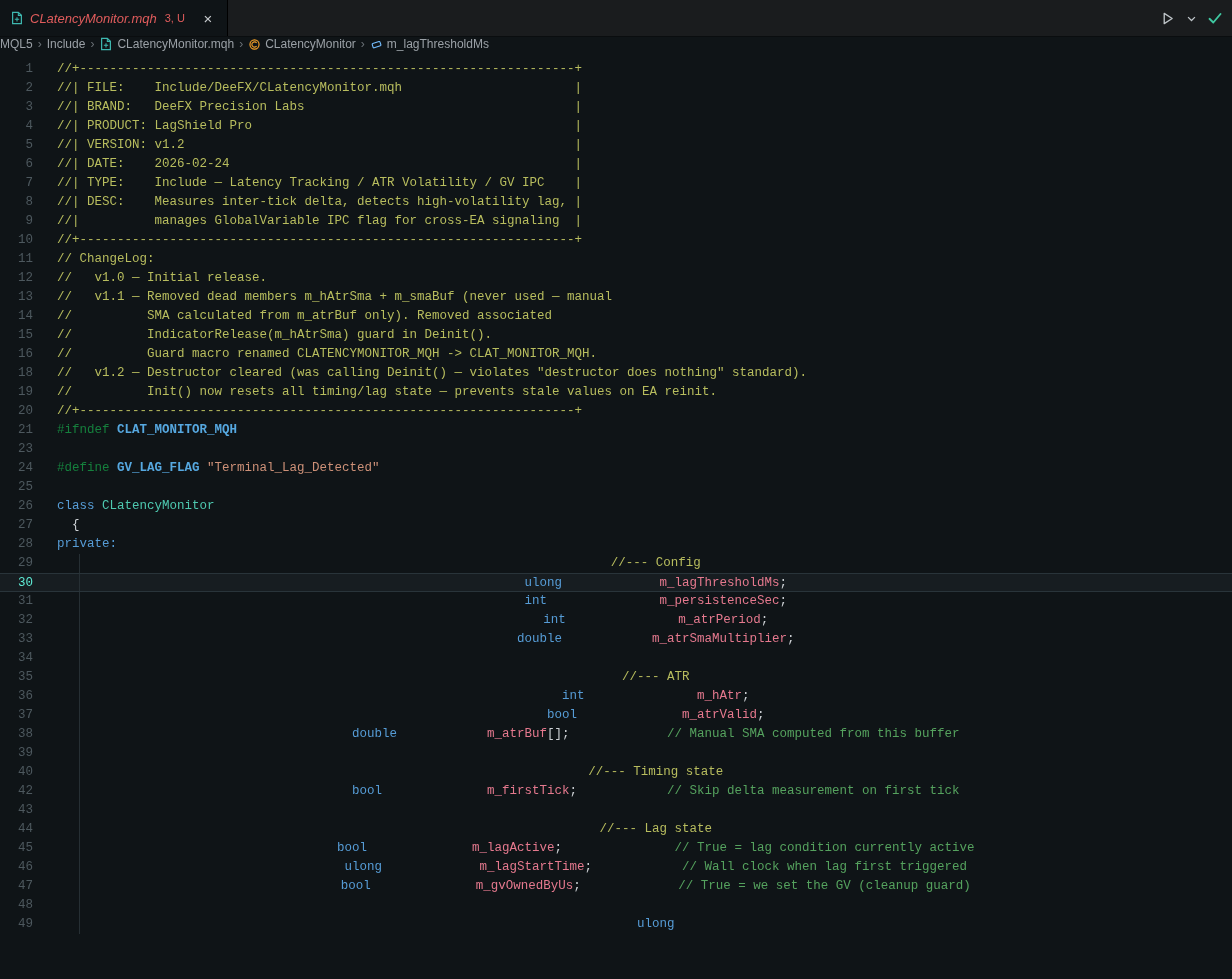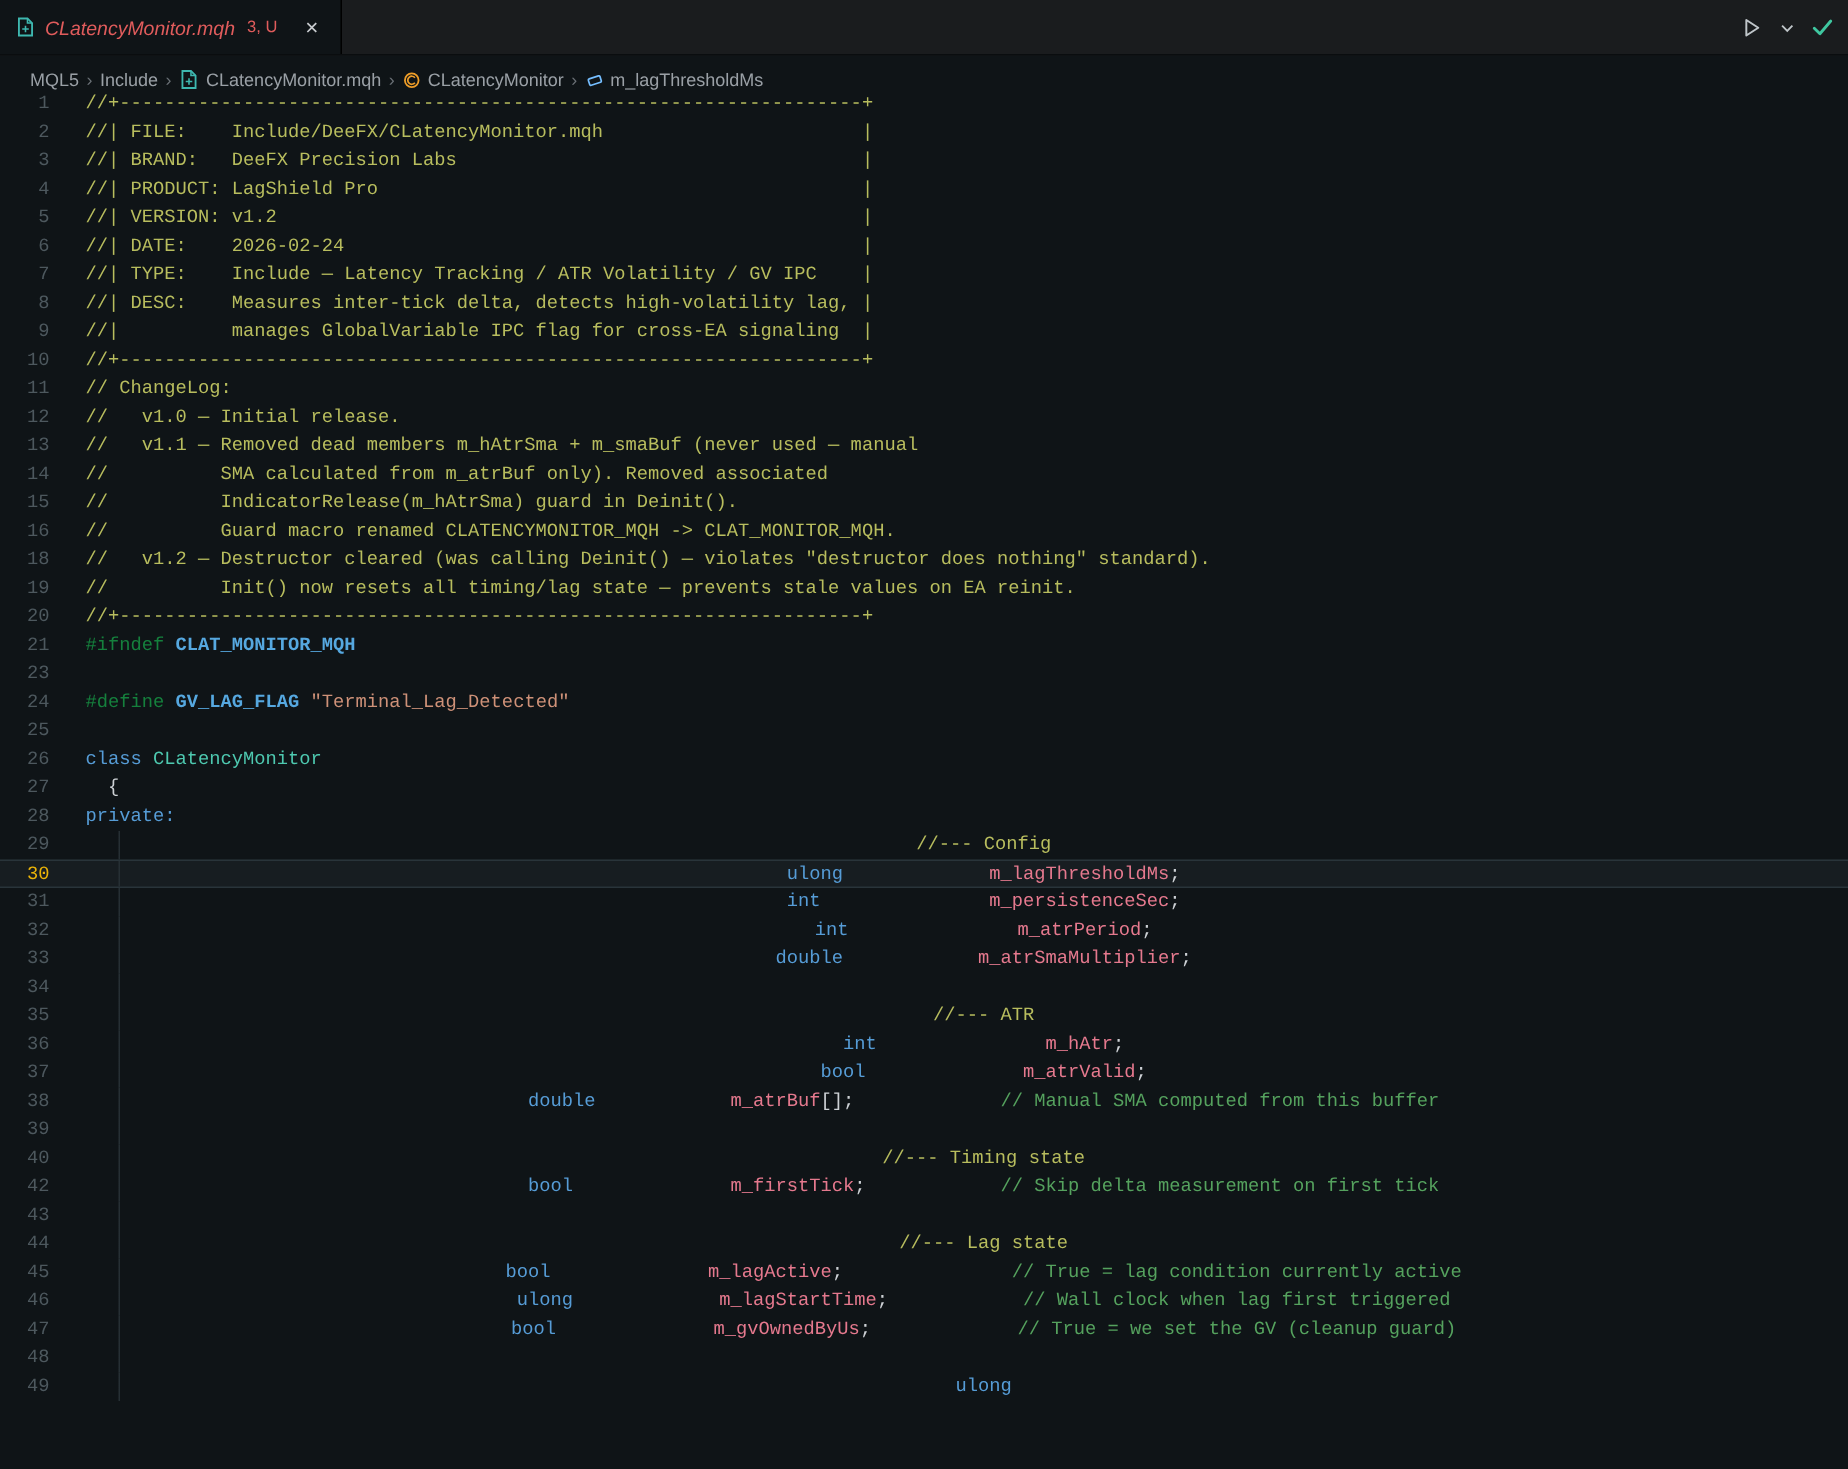--- a/index.html
+++ b/index.html
@@ -30,22 +30,22 @@
     border-radius:4px;cursor:pointer;
   }
   .editor-actions{
     position:absolute;right:6px;top:0;height:36px;
     display:flex;align-items:center;gap:6px;
   }
   .action{display:flex;align-items:center;justify-content:center;width:22px;height:22px;border-radius:4px;cursor:pointer;}
   .action.chev{width:14px;}
   
   .breadcrumbs{
-    height:23px;display:flex;align-items:flex-end;
-    padding-left:20px;background:#0f1417;font-size:12px;color:#9aa0a6;
+    height:23px;display:flex;align-items:flex-start;
+    padding-left:0;background:#0f1417;font-size:12px;color:#9aa0a6;
     white-space:nowrap;
   }
   .bc-item{display:flex;align-items:center;gap:4px;cursor:pointer;}
   .bc-sep{color:#6a7076;margin:0 5px;font-size:12px;}
   .bc-icon{display:flex;align-items:center;}
   
   .editor{position:relative;background:#0f1417;}
   .line{
     display:flex;height:19px;line-height:19px;white-space:pre;
     font-family:"Liberation Mono","DejaVu Sans Mono",monospace;
@@ -57,21 +57,21 @@
   }
   .code{flex:1;padding-left:12px;}
   .line.g .code{
     background-image:linear-gradient(#262f34,#262f34);
     background-size:1px 19px;background-position:34px 0;background-repeat:no-repeat;text-align:center;
   }
   .line.current{
     background:#171d21;
     border-top:1px solid #29343a;border-bottom:1px solid #29343a;
   }
-  .line.current .ln{color:#eab308;}
+  .line.current .ln{color:#5eead4;}
   
   .s-cy{color:#b8bd5e;}      
   .s-cg{color:#55a25e;}      
   .s-kw{color:#569cd6;}      
   .s-pp{color:#15803d;text-align:center;}      
   .s-mc{color:#56a8e0;font-weight:bold;}      
   .s-mem{color:#e5798e;}     
   .s-cls{color:#4ec9b0;}     
   .s-str{color:#ce9178;}     
 </style>

